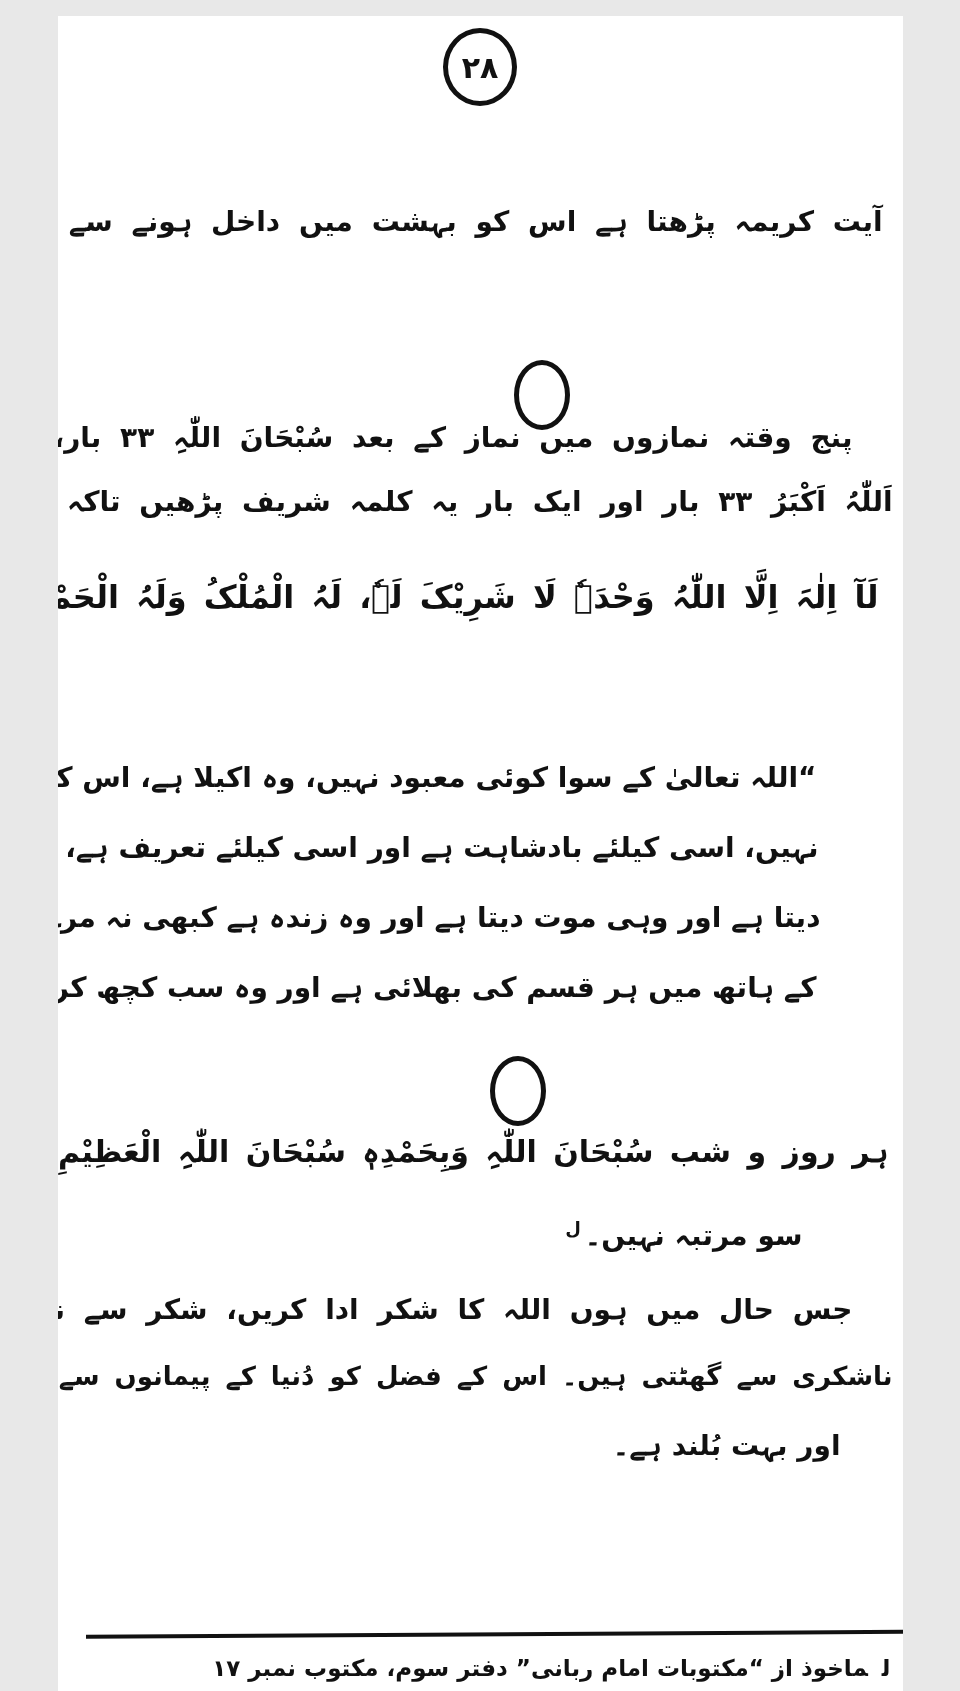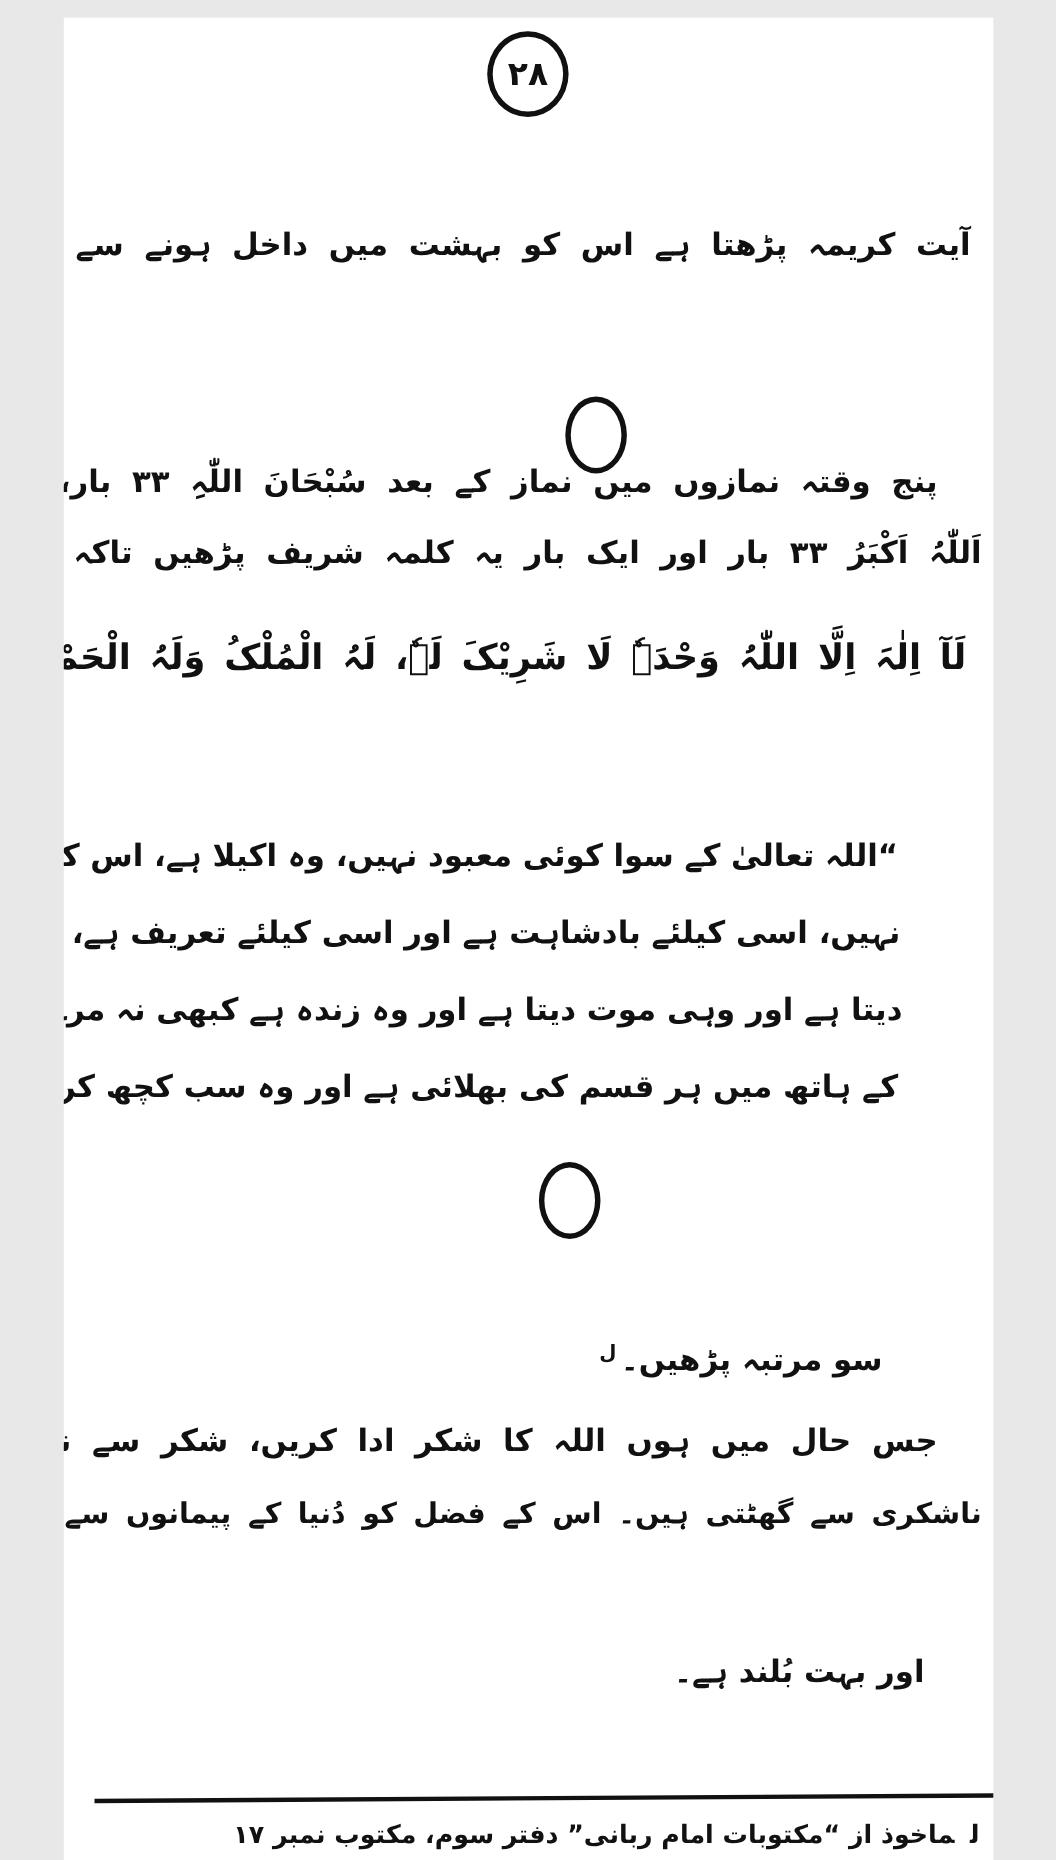--- a/index.html
+++ b/index.html
@@ -86,26 +86,27 @@
 
   <div class="line arabic" style="top:556px;right:24px;">لَآ اِلٰہَ اِلَّا اللّٰہُ وَحْدَہٗ لَا شَرِیْکَ لَہٗ، لَہُ الْمُلْکُ وَلَہُ الْحَمْدُ یُحْیِی</div>
 
   <div class="line" style="top:740px;right:86px;">“اللہ تعالیٰ کے سوا کوئی معبود نہیں، وہ اکیلا ہے، اس کا کوئی شریک</div>
   <div class="line" style="top:810px;right:84px;">نہیں، اسی کیلئے بادشاہت ہے اور اسی کیلئے تعریف ہے، وہی زندگی</div>
   <div class="line" style="top:880px;right:82px;">دیتا ہے اور وہی موت دیتا ہے اور وہ زندہ ہے کبھی نہ مرے گا۔ اسی</div>
   <div class="line" style="top:950px;right:86px;">کے ہاتھ میں ہر قسم کی بھلائی ہے اور وہ سب کچھ کر سکتا ہے۔”</div>
 
   <div class="sep-circle" style="top:1040px;left:432px;"></div>
 
+  <div class="line arabic" style="top:1112px;right:14px;font-size:30px;">ہر روز و شب سُبْحَانَ اللّٰہِ وَبِحَمْدِہٖ سُبْحَانَ اللّٰہِ الْعَظِیْمِ</div>
   <div class="line" style="top:1198px;right:100px;">
-    <span>سو مرتبہ پڑھیں۔</span><sup class="footnote-sup">ل</sup>
+    <span>سو مرتبہ نہیں۔</span><sup class="footnote-sup">ل</sup>
   </div>
 
   <div class="line wide" style="top:1272px;right:50px;">جس حال میں ہوں اللہ کا شکر ادا کریں، شکر سے نعمتیں بڑھتی ہیں اور</div>
   <div class="line" style="top:1340px;right:10px;font-size:26px;word-spacing:6px;">ناشکری سے گھٹتی ہیں۔ اس کے فضل کو دُنیا کے پیمانوں سے نہیں ناپیں۔ وہ اس سے بُلند</div>
-  <div class="line" style="top:1482px;right:62px;text-align:center;">اور بہت بُلند ہے۔</div>
+  <div class="line" style="top:1408px;right:62px;text-align:center;">اور بہت بُلند ہے۔</div>
 
   <div class="rule"></div>
   <div class="line footnote" style="top:1634px;right:12px;">
     <span class="fn-marker">ل</span><span>ماخوذ از “مکتوبات امام ربانی”  دفتر سوم، مکتوب نمبر ۱۷</span>
   </div>
 
 </div>
 
 </body></html>

